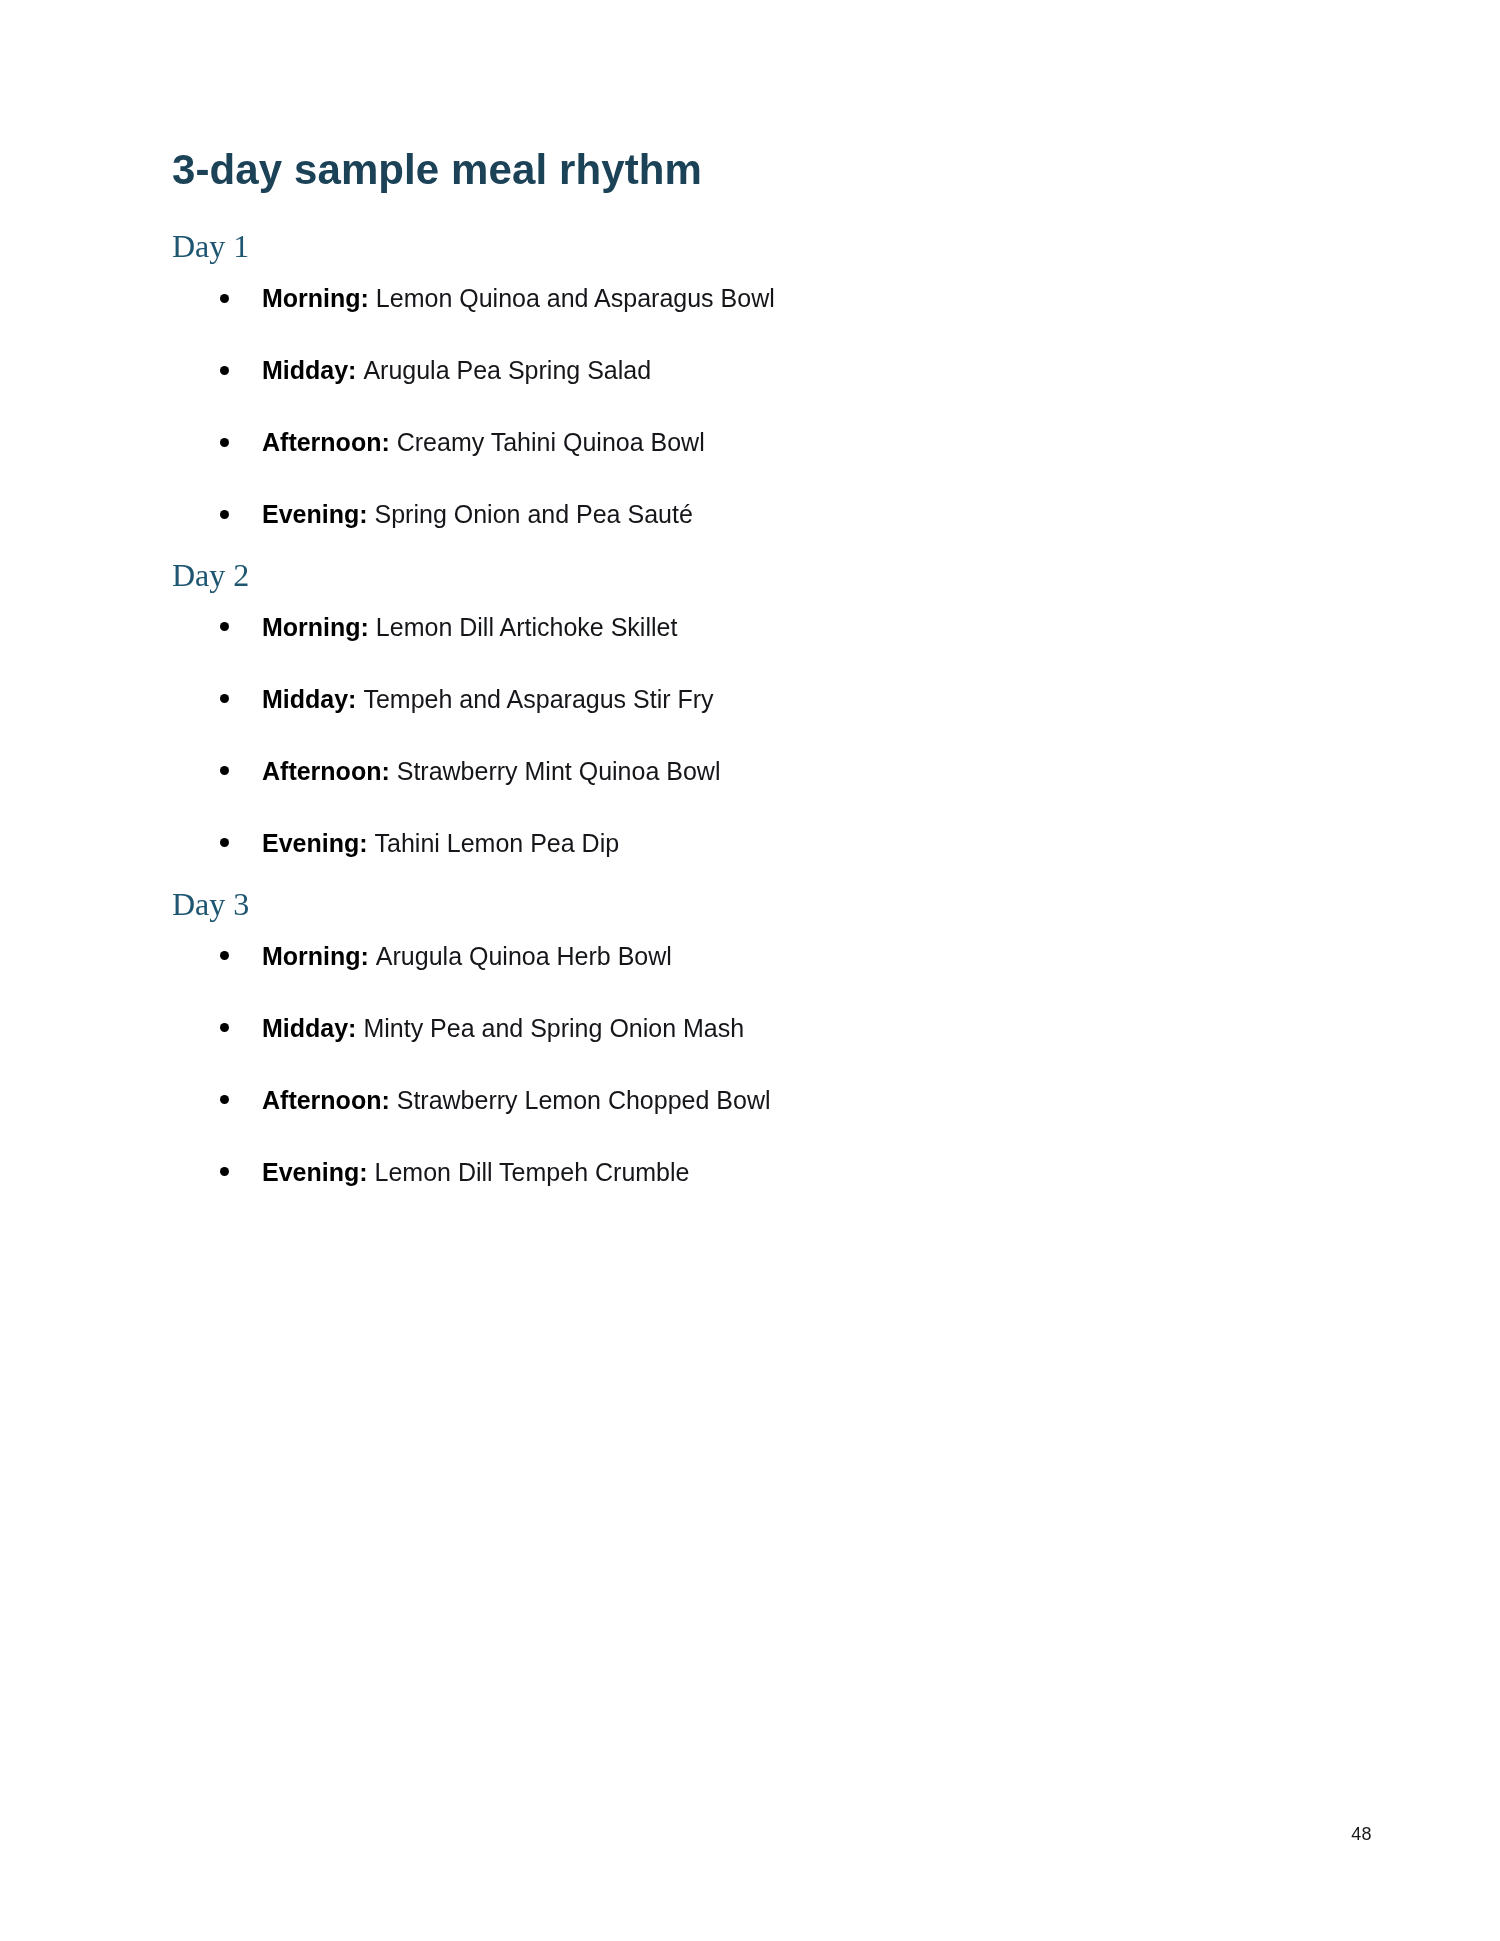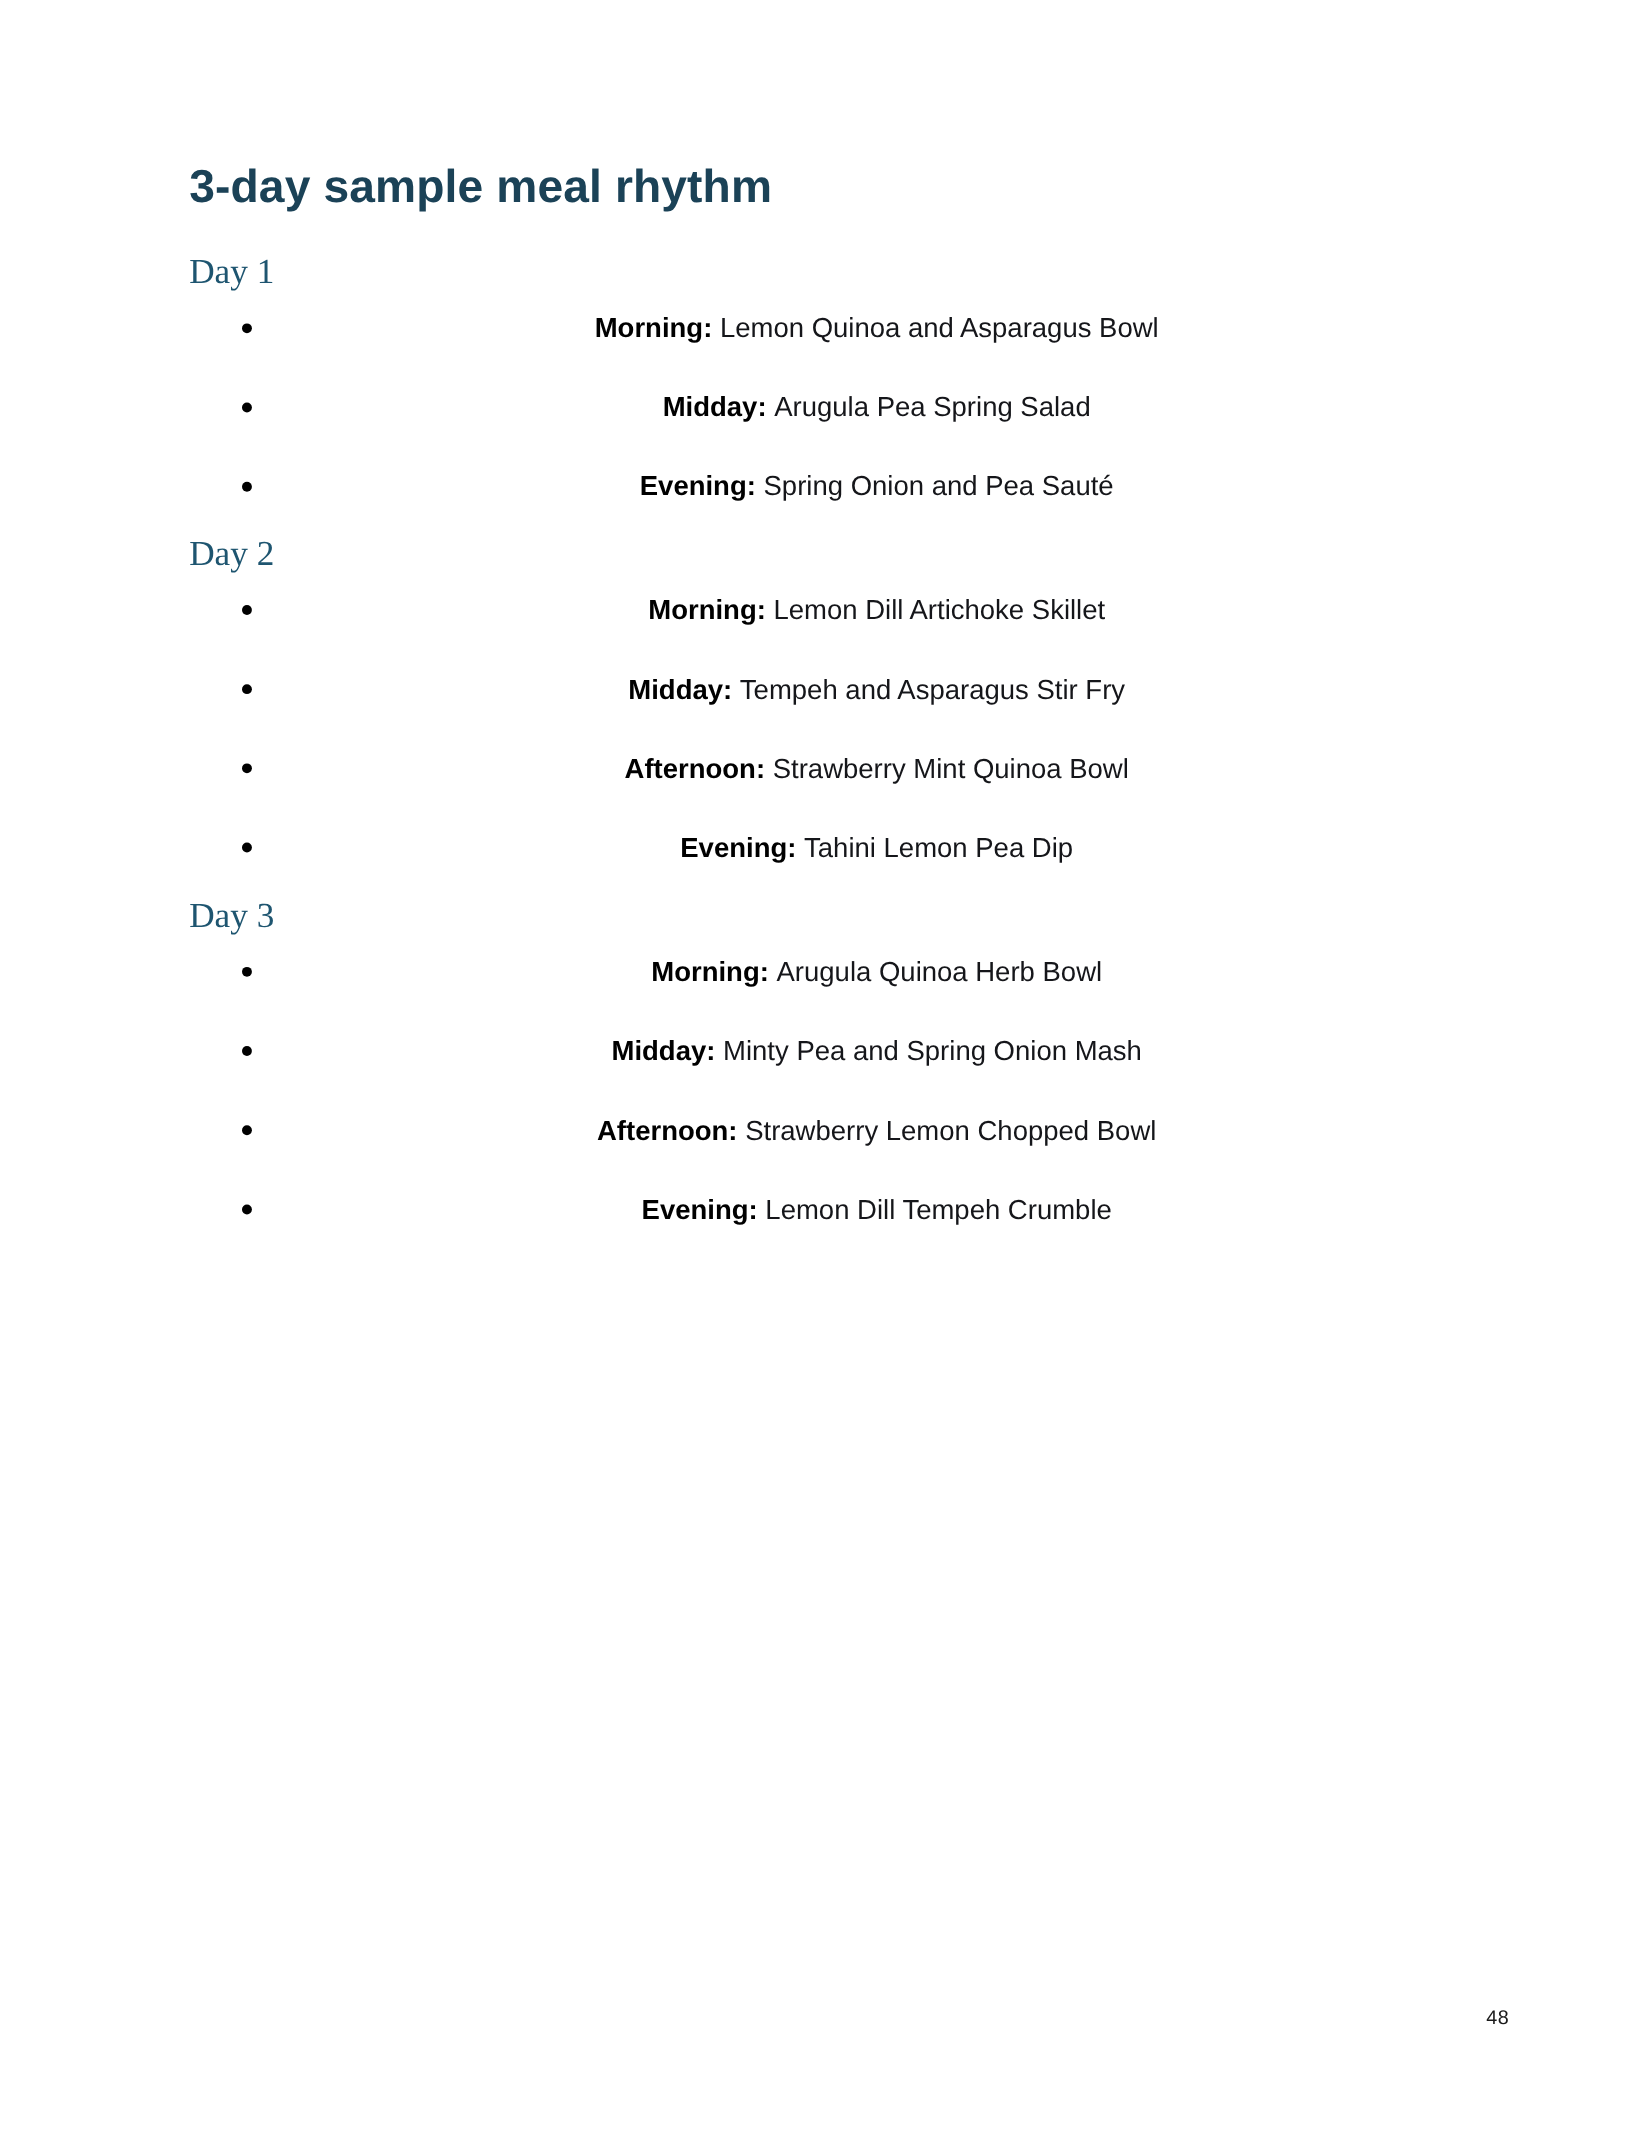--- a/index.html
+++ b/index.html
@@ -44,21 +44,20 @@
   .day-block {
     margin: 0 0 28px 0;
   }
   .day-block:last-of-type {
     margin-bottom: 0;
   }
   .meal-list {
     list-style: none;
     margin: 0;
     padding: 0;
-    text-align: center;
   }
   .meal-item {
     position: relative;
     padding-left: 90px;
     margin: 0 0 42px 0;
     font-size: 25px;
     line-height: 1.2;
     color: #111111;
     white-space: nowrap;
   }
@@ -116,20 +115,25 @@
           <span class="meal-time">Morning: </span>
           <span class="meal-name">Lemon Quinoa and Asparagus Bowl</span>
         </li>
         <li class="meal-item">
           <span class="bullet-marker"></span>
           <span class="meal-time">Midday: </span>
           <span class="meal-name">Arugula Pea Spring Salad</span>
         </li>
         <li class="meal-item">
           <span class="bullet-marker"></span>
+          <span class="meal-time">Afternoon: </span>
+          <span class="meal-name">Creamy Tahini Quinoa Bowl</span>
+        </li>
+        <li class="meal-item">
+          <span class="bullet-marker"></span>
           <span class="meal-time">Evening: </span>
           <span class="meal-name">Spring Onion and Pea Sauté</span>
         </li>
       </ul>
     </section>
 
     <section class="day-block">
       <h2 class="day-heading">Day 2</h2>
       <ul class="meal-list">
         <li class="meal-item">

